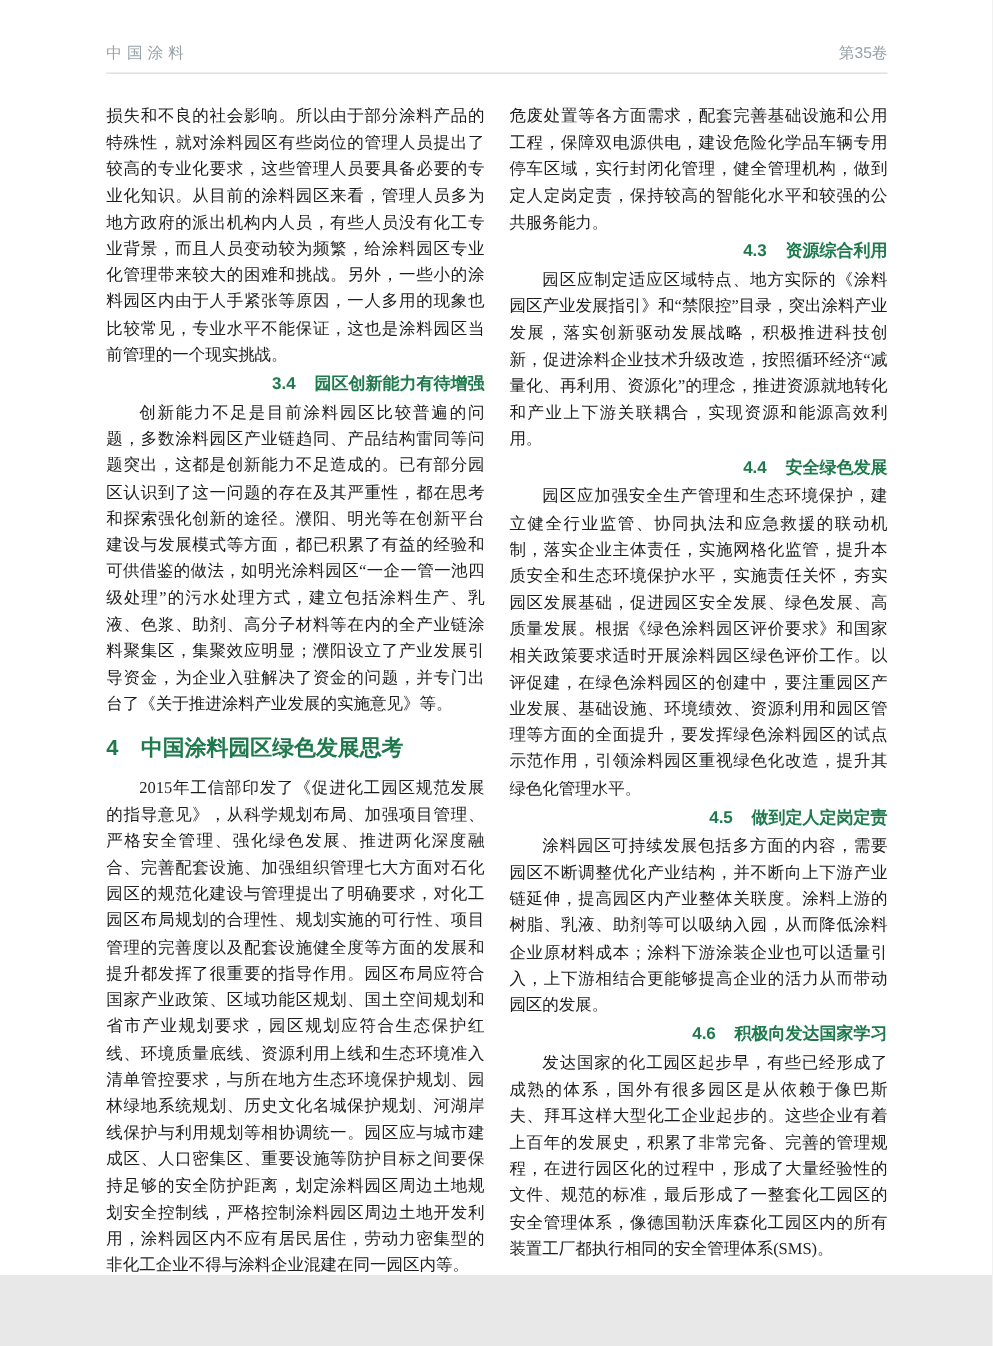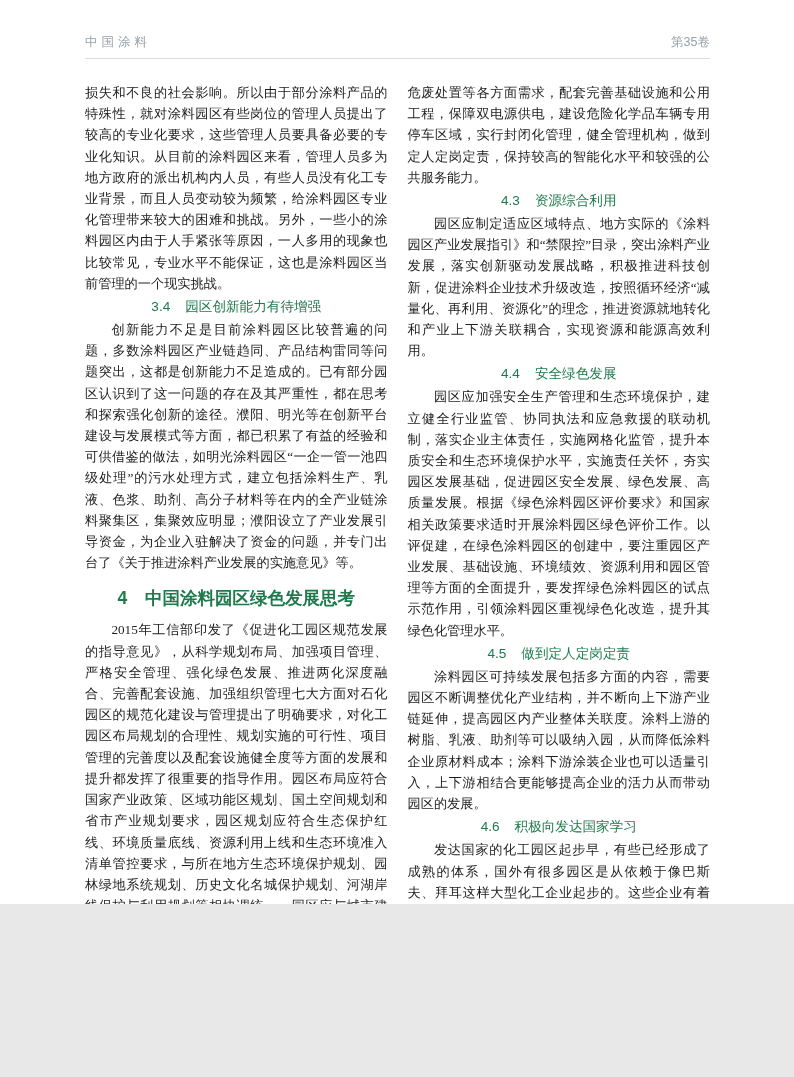--- a/index.html
+++ b/index.html
@@ -1,18 +1,18 @@
 <!DOCTYPE html>
 <html style="--heading-green: #1e7a4c; --body-color: #1d1d1d; --header-gray: #97a1a9; --footer-blue: #2b6cab; --footer-navy: #1c4d74;"><head>
 <meta charset="utf-8">
 <style>
   html,body{margin:0;padding:0;background:#e8e8e8;}
   .page{
     position:relative;
-    width:794px;height:904px;
+    width:794px;height:1020px;
     margin:0 auto;
     background:#ffffff;
     overflow:hidden;
     font-family:"Liberation Sans","DejaVu Sans",sans-serif;
   }
   
   .running-head{
     position:absolute;top:34px;left:85px;right:84px;
     display:flex;justify-content:space-between;align-items:flex-end;
     padding-bottom:7px;
@@ -36,35 +36,35 @@
   .para{
     margin:0;
     font-family:"Liberation Serif","DejaVu Serif",serif;
     font-size:13.2px;
     line-height:21.2px;
     text-indent:2em;
   }
   .para.cont{text-indent:0;}
   .sub-heading{
     color:var(--heading-green,#1e7a4c);
-    font-weight:normal;
+    font-weight:bold;
     font-size:13.6px;
     line-height:21px;
     margin:2px 0 2px 0;
-    text-align:center;
+    text-align:right;
     text-indent:0;
   }
   .sub-heading .num{margin-right:15px;}
   .sec-heading{
     color:var(--heading-green,#1e7a4c);
     font-weight:bold;
     font-size:17.5px;
     line-height:24px;
     margin:13px 0 9px 0;
-    text-align:center;
+    text-align:left;
     text-indent:0;
   }
   .sec-heading .num{margin-right:18px;}
   
   .footer{
     position:absolute;left:85px;top:1026px;
     display:flex;align-items:flex-start;margin-left:24px;
   }
   .page-num{
     font-style:italic;

